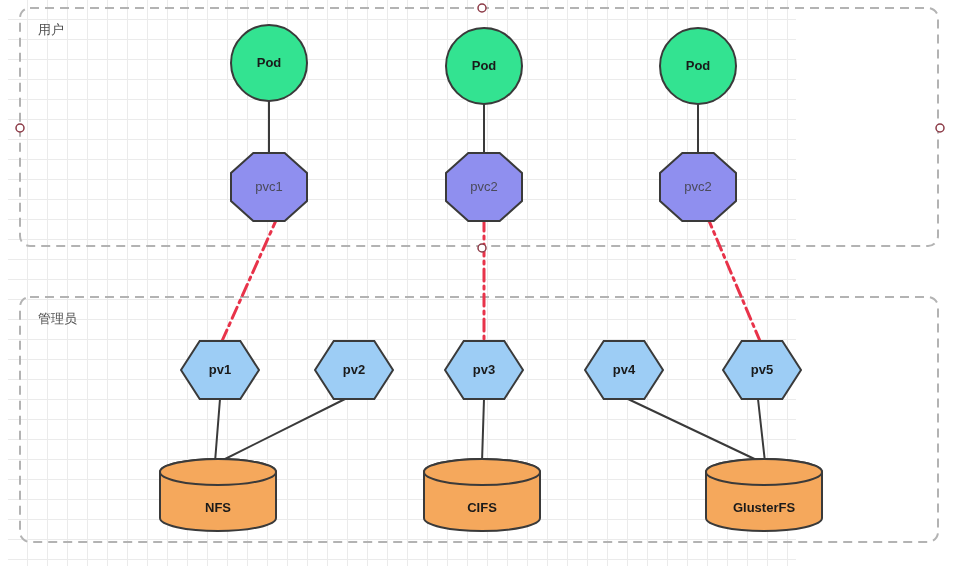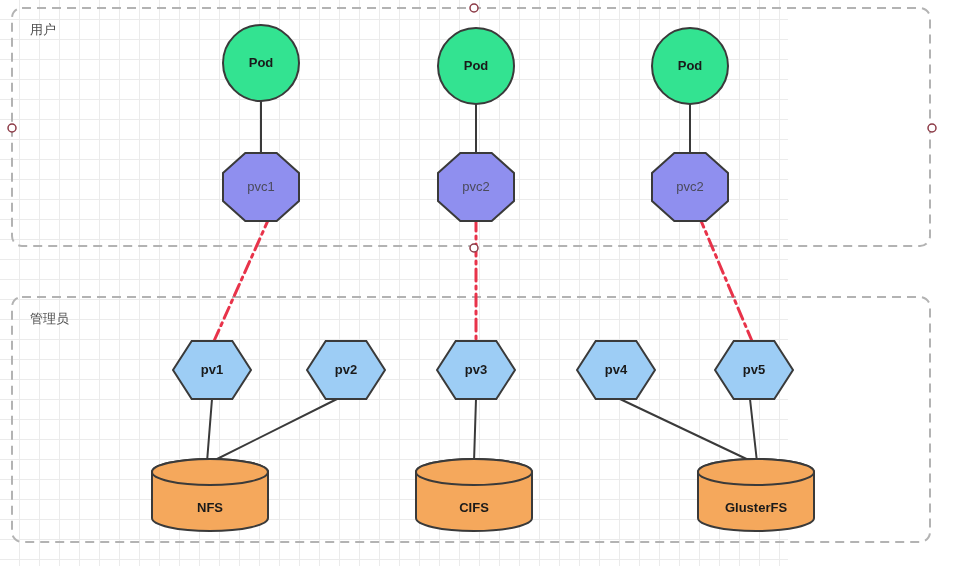--- a/index.html
+++ b/index.html
@@ -4,21 +4,21 @@
 <style>
   html,body{margin:0;padding:0;}
   body{
     width:969px;height:566px;
     background:#ffffff;
     font-family:"Liberation Sans","DejaVu Sans",sans-serif;
     overflow:hidden;
     position:relative;
   }
   #canvas{
-    position:absolute;left:0;top:0;width:788px;height:566px;
+    position:absolute;left:8px;top:0;width:788px;height:566px;
     background-color:#ffffff;
     background-image:
       linear-gradient(to right,#ebebeb 1px,transparent 1px),
       linear-gradient(to bottom,#ebebeb 1px,transparent 1px);
     background-size:20px 20px;
     background-position:-1px -1px;
   }
   svg#diagram{position:absolute;left:0;top:0;}
   .lbl-cn{
     font-family:"DejaVu Sans","Liberation Sans",sans-serif;

